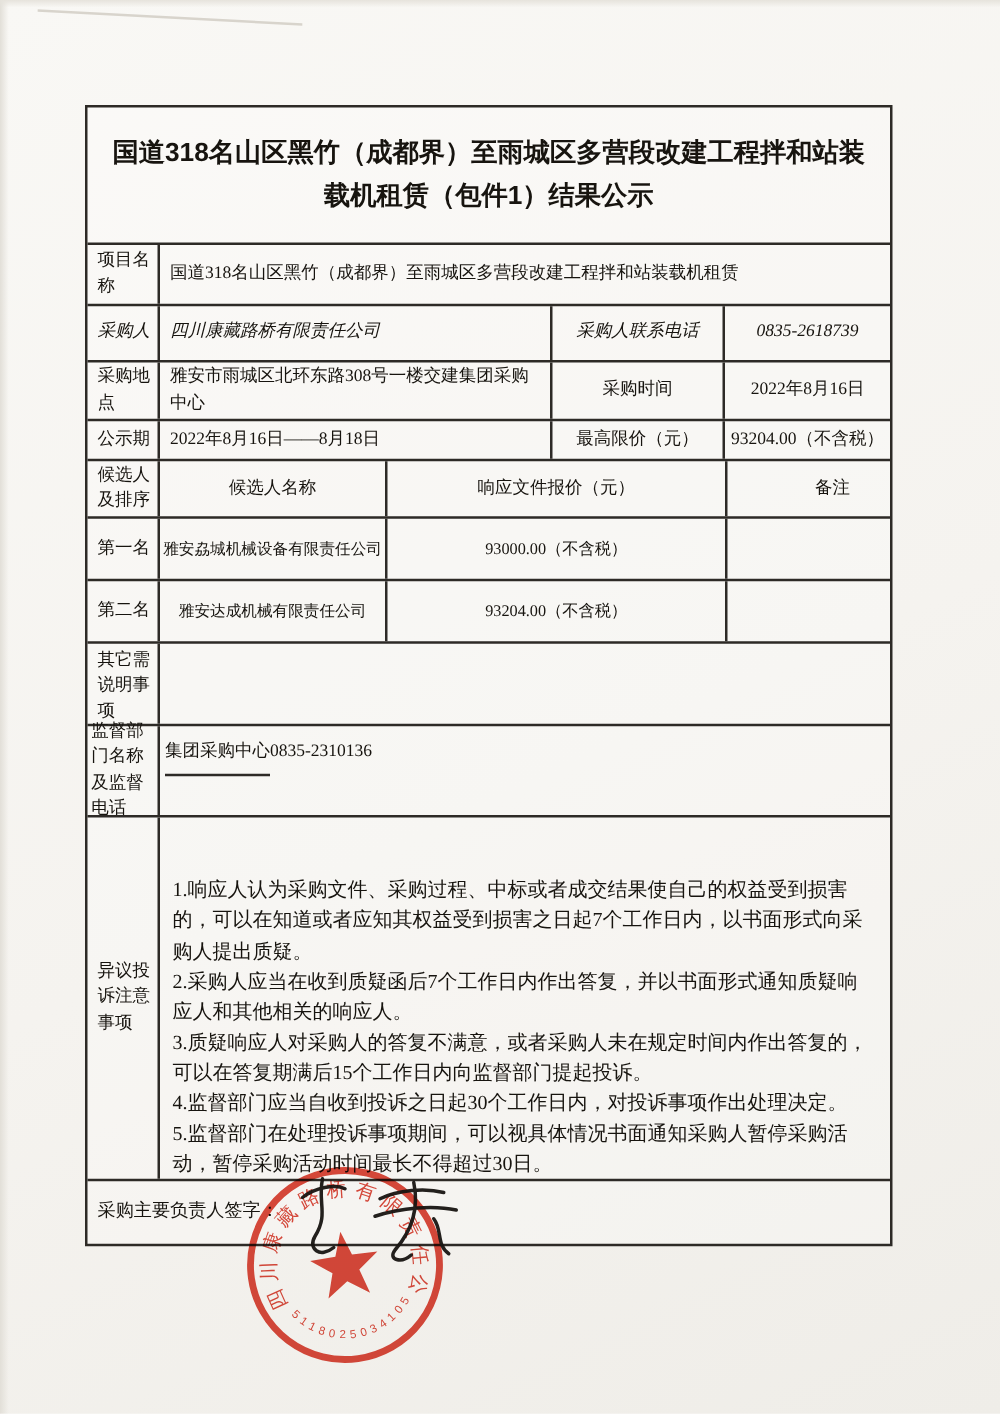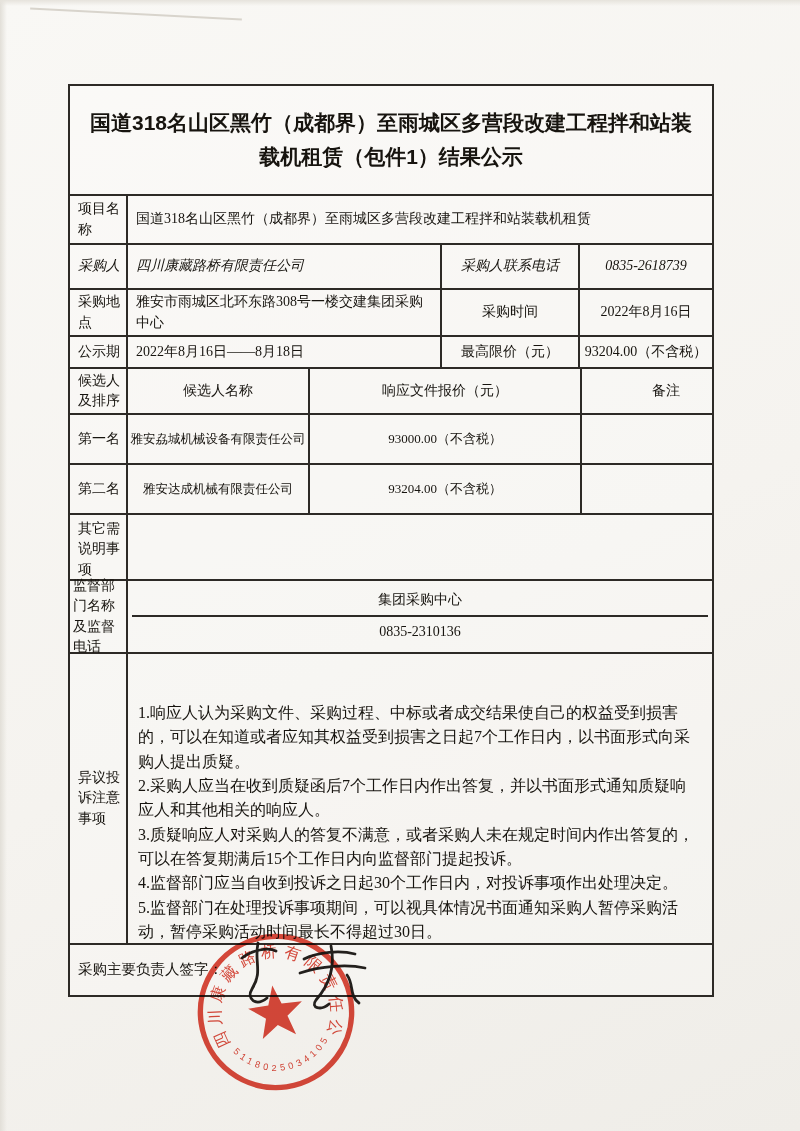--- a/index.html
+++ b/index.html
@@ -27,21 +27,21 @@
   .cell.left{justify-content:flex-start;text-align:left;padding-left:8px;padding-right:4px;}
   .cell.top{align-items:flex-start;padding-top:4px;}
   .lbl{flex:0 0 58px;padding:2px 3px 2px 5px;}
   .w-val{flex:0 0 314px;}
   .w-lbl2{flex:0 0 138px;}
   .w-val2{flex:0 0 132px;}
   .w-full{flex:0 0 642px;}
   .w-name{flex:0 0 182px;}
   .w-price{flex:0 0 272px;}
   .w-remark{flex:0 0 130px;padding-left:38px;}
-  .w-supval{flex:0 0 584px;flex-direction:column;align-items:stretch;padding:4px;}
+  .w-supval{flex:0 0 584px;flex-direction:row;align-items:stretch;padding:4px;}
 
   .title-row{height:108px;}
   .title-cell{flex:0 0 642px;border-right:none;justify-content:center;align-items:center;
     text-align:center;font-family:"Liberation Sans","DejaVu Sans",sans-serif;
     font-weight:bold;font-size:21px;line-height:1.62;padding:0 14px;border-radius:25px;}
   .r-project{height:47px;}
   .r-purchaser{height:43px;font-style:italic;}
   .r-location{height:45px;}
   .r-publicity{height:30px;}
   .r-candhead{height:44px;}

